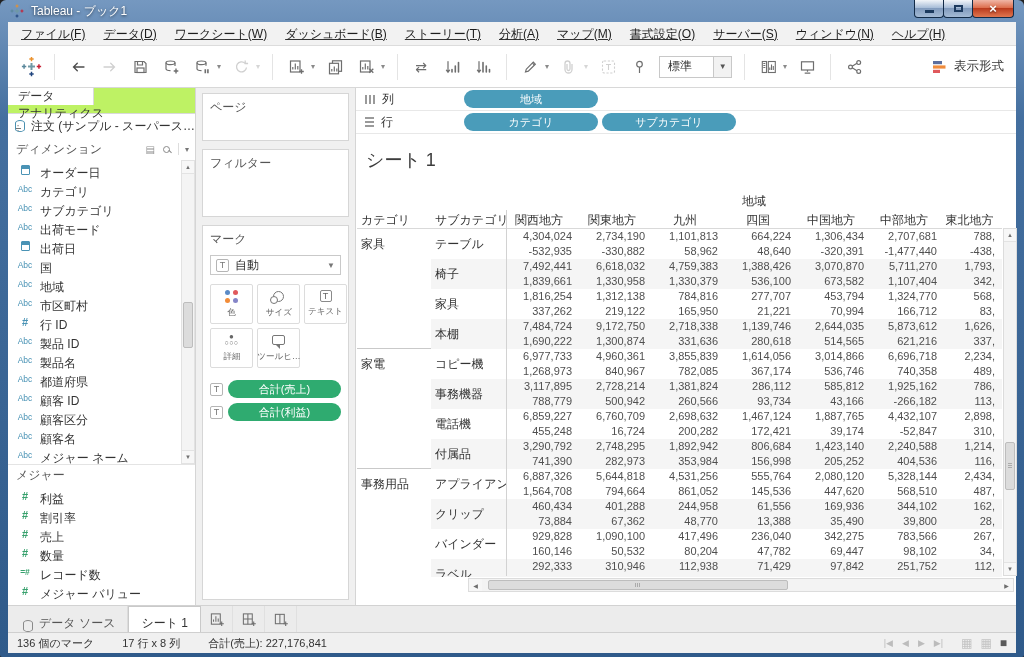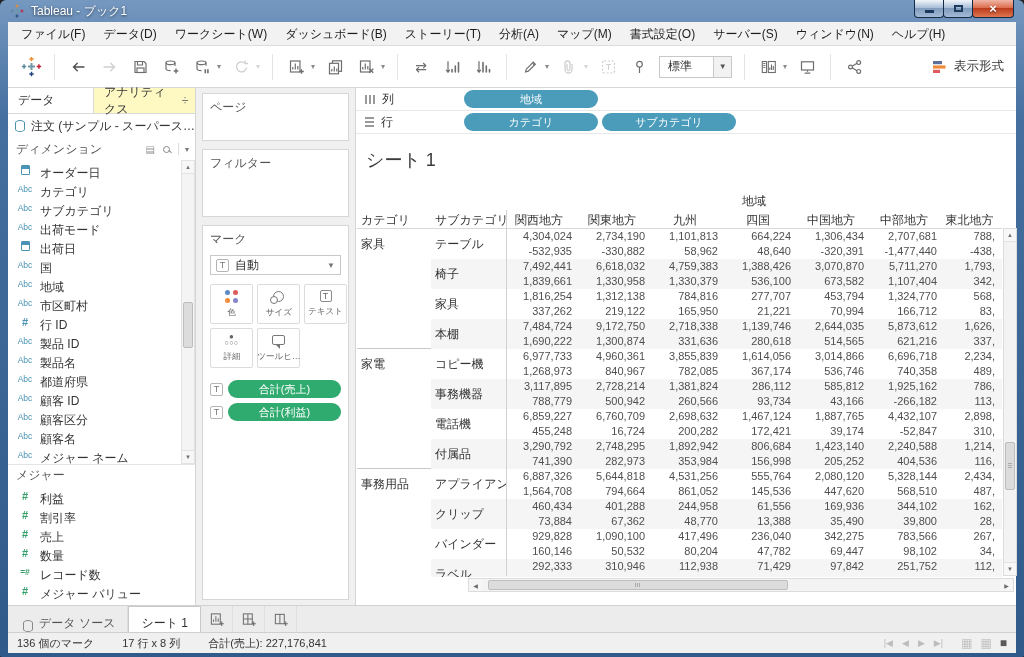--- a/index.html
+++ b/index.html
@@ -16,41 +16,41 @@
         border-radius:0 0 4px 4px;display:flex;align-items:center;justify-content:center;
         background:linear-gradient(180deg,rgba(255,255,255,.9),rgba(198,212,230,.65) 45%,rgba(140,160,190,.6) 50%,rgba(182,200,222,.75));}
   .wbtn .mingl{width:9px;height:3px;background:#1c3a5e;margin-top:6px;}
   .wbtn .maxgl{width:9px;height:7px;border:2px solid #1c3a5e;}
   .wbtn.close{width:42px;background:linear-gradient(180deg,#f0b6a6,#dd6f4e 45%,#bb3c1e 50%,#e0764f);
         color:#fff;font-size:13px;font-weight:bold;line-height:1;text-shadow:0 1px 2px rgba(0,0,0,.5);}
   
   .app{position:absolute;left:8px;right:8px;top:22px;bottom:4px;background:#fff;
        display:flex;flex-direction:column;font-size:12px;color:#333;}
   .menubar{height:24px;background:#f2f2f2;border-bottom:1px solid #dcdcdc;
-           display:flex;align-items:center;padding-left:4px;}
+           display:flex;align-items:center;padding-left:4px;text-decoration:underline;}
   .menu-item{padding:0 9px;line-height:24px;color:#1d1d1d;cursor:default;}
   
   .toolbar{height:42px;background:#fff;border-bottom:1px solid #d8d8d8;
            display:flex;align-items:center;padding:0 12px;gap:9px;}
   .tbtn{display:inline-flex;align-items:center;justify-content:center;width:22px;height:26px;flex:none;}
   .caret{font-size:8px;color:#8a8a8a;margin-left:-5px;flex:none;}
   .caret.dis{color:#d6d6d6;}
   .tsep{width:1px;height:26px;background:#e4e4e4;margin:0 3px;flex:none;}
   .uni{font-size:14px;color:#6e6e6e;}
   .fitbox{width:73px;height:22px;border:1px solid #c8c8c8;display:flex;align-items:center;color:#333;flex:none;}
   .fitbox .lbl{padding-left:8px;flex:1;}
   .fitbox .dd{width:18px;align-self:stretch;border-left:1px solid #c8c8c8;background:#f2f2f2;
               display:flex;align-items:center;justify-content:center;font-size:8px;color:#555;}
   .spacer{flex:1;}
   .showme{display:flex;align-items:center;gap:7px;font-size:12.5px;color:#333;flex:none;font-family:Liberation Mono, monospace;}
   
   .content{flex:1;display:flex;min-height:0;}
   
   .sidebar{width:188px;border-right:1px solid #d5d5d5;position:relative;background:#fff;flex:none;}
-  .side-tabs{height:26px;display:flex;border-bottom:1px solid #d9d9d9;background:#fef9c3;}
+  .side-tabs{height:26px;display:flex;border-bottom:1px solid #d9d9d9;background:#bef264;flex-direction:column;}
   .stab{display:flex;align-items:center;padding-left:10px;color:#333;}
   .stab-data{width:86px;background:#fff;border-right:1px solid #d9d9d9;}
   .stab-an{flex:1;}
   .sexp{width:20px;display:flex;align-items:center;justify-content:center;color:#777;}
   .ds-row{height:24px;display:flex;align-items:center;gap:6px;padding-left:7px;color:#333;white-space:nowrap;overflow:hidden;}
   .dbicon{width:10px;height:12px;border:1px solid #4a90b0;border-radius:5px/3px;flex:none;}
   .dbicon.gray{border-color:#8a8a8a;}
   .sec-head{height:22px;display:flex;align-items:center;padding:0 6px 0 8px;color:#555;}
   .sec-head .ttl{flex:1;}
   .sec-head.meas{border-top:1px solid #e4e4e4;}

